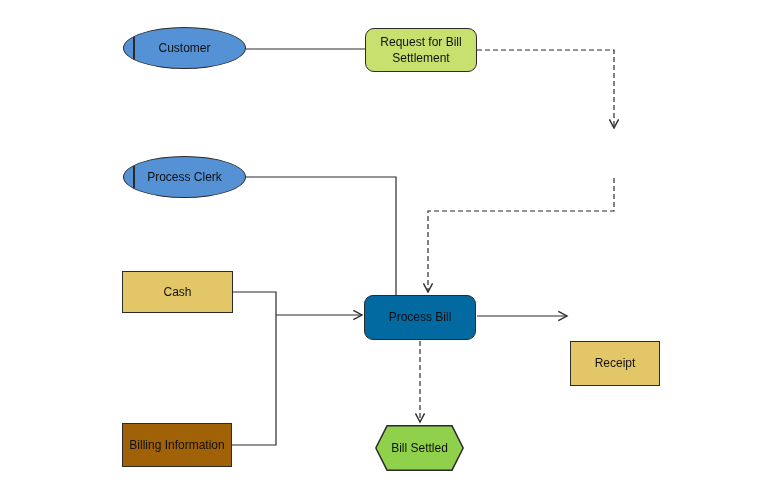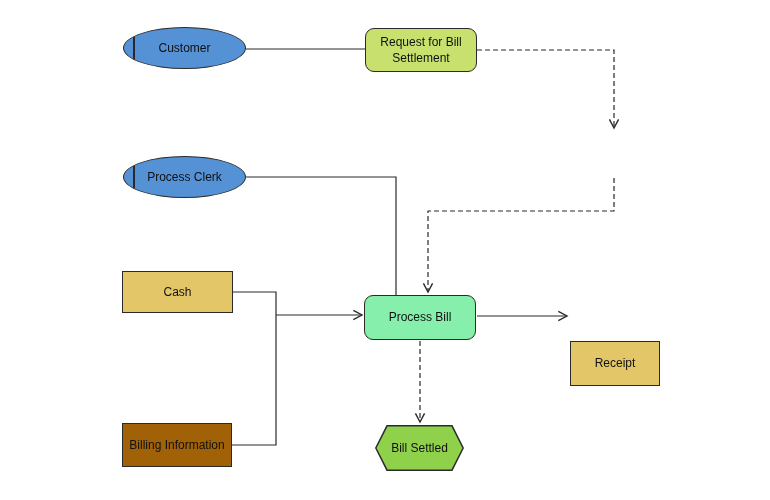--- a/index.html
+++ b/index.html
@@ -75,21 +75,21 @@
   <div class="node ellipse" style="left: 123px; top: 156px; width: 123px; height: 42px; background-color: rgb(85, 145, 213);">
     <div class="chord"></div>
     <div class="label">Process Clerk</div>
   </div>
 
   <div class="node roundrect" style="left: 365px; top: 28px; width: 112px; height: 44px; background-color: rgb(200, 224, 110); padding-left: 48px;">
     <div class="label">Request for Bill Settlement</div>
   </div>
 
 
-  <div class="node roundrect" style="left: 364px; top: 295px; width: 112px; height: 45px; background-color: #86efac;">
+  <div class="node roundrect" style="left: 364px; top: 295px; width: 112px; height: 45px; background-color: #0369a1;">
     <div class="label">Process Bill</div>
   </div>
 
   <div class="node rect" style="left: 570px; top: 295px; width: 90px; height: 45px; background-color: rgb(227, 198, 103); margin-top: 46px;">
     <div class="label">Receipt</div>
   </div>
 
   <div class="node rect" style="left: 122px; top: 271px; width: 111px; height: 42px; background-color: rgb(227, 198, 103);">
     <div class="label">Cash</div>
   </div>

